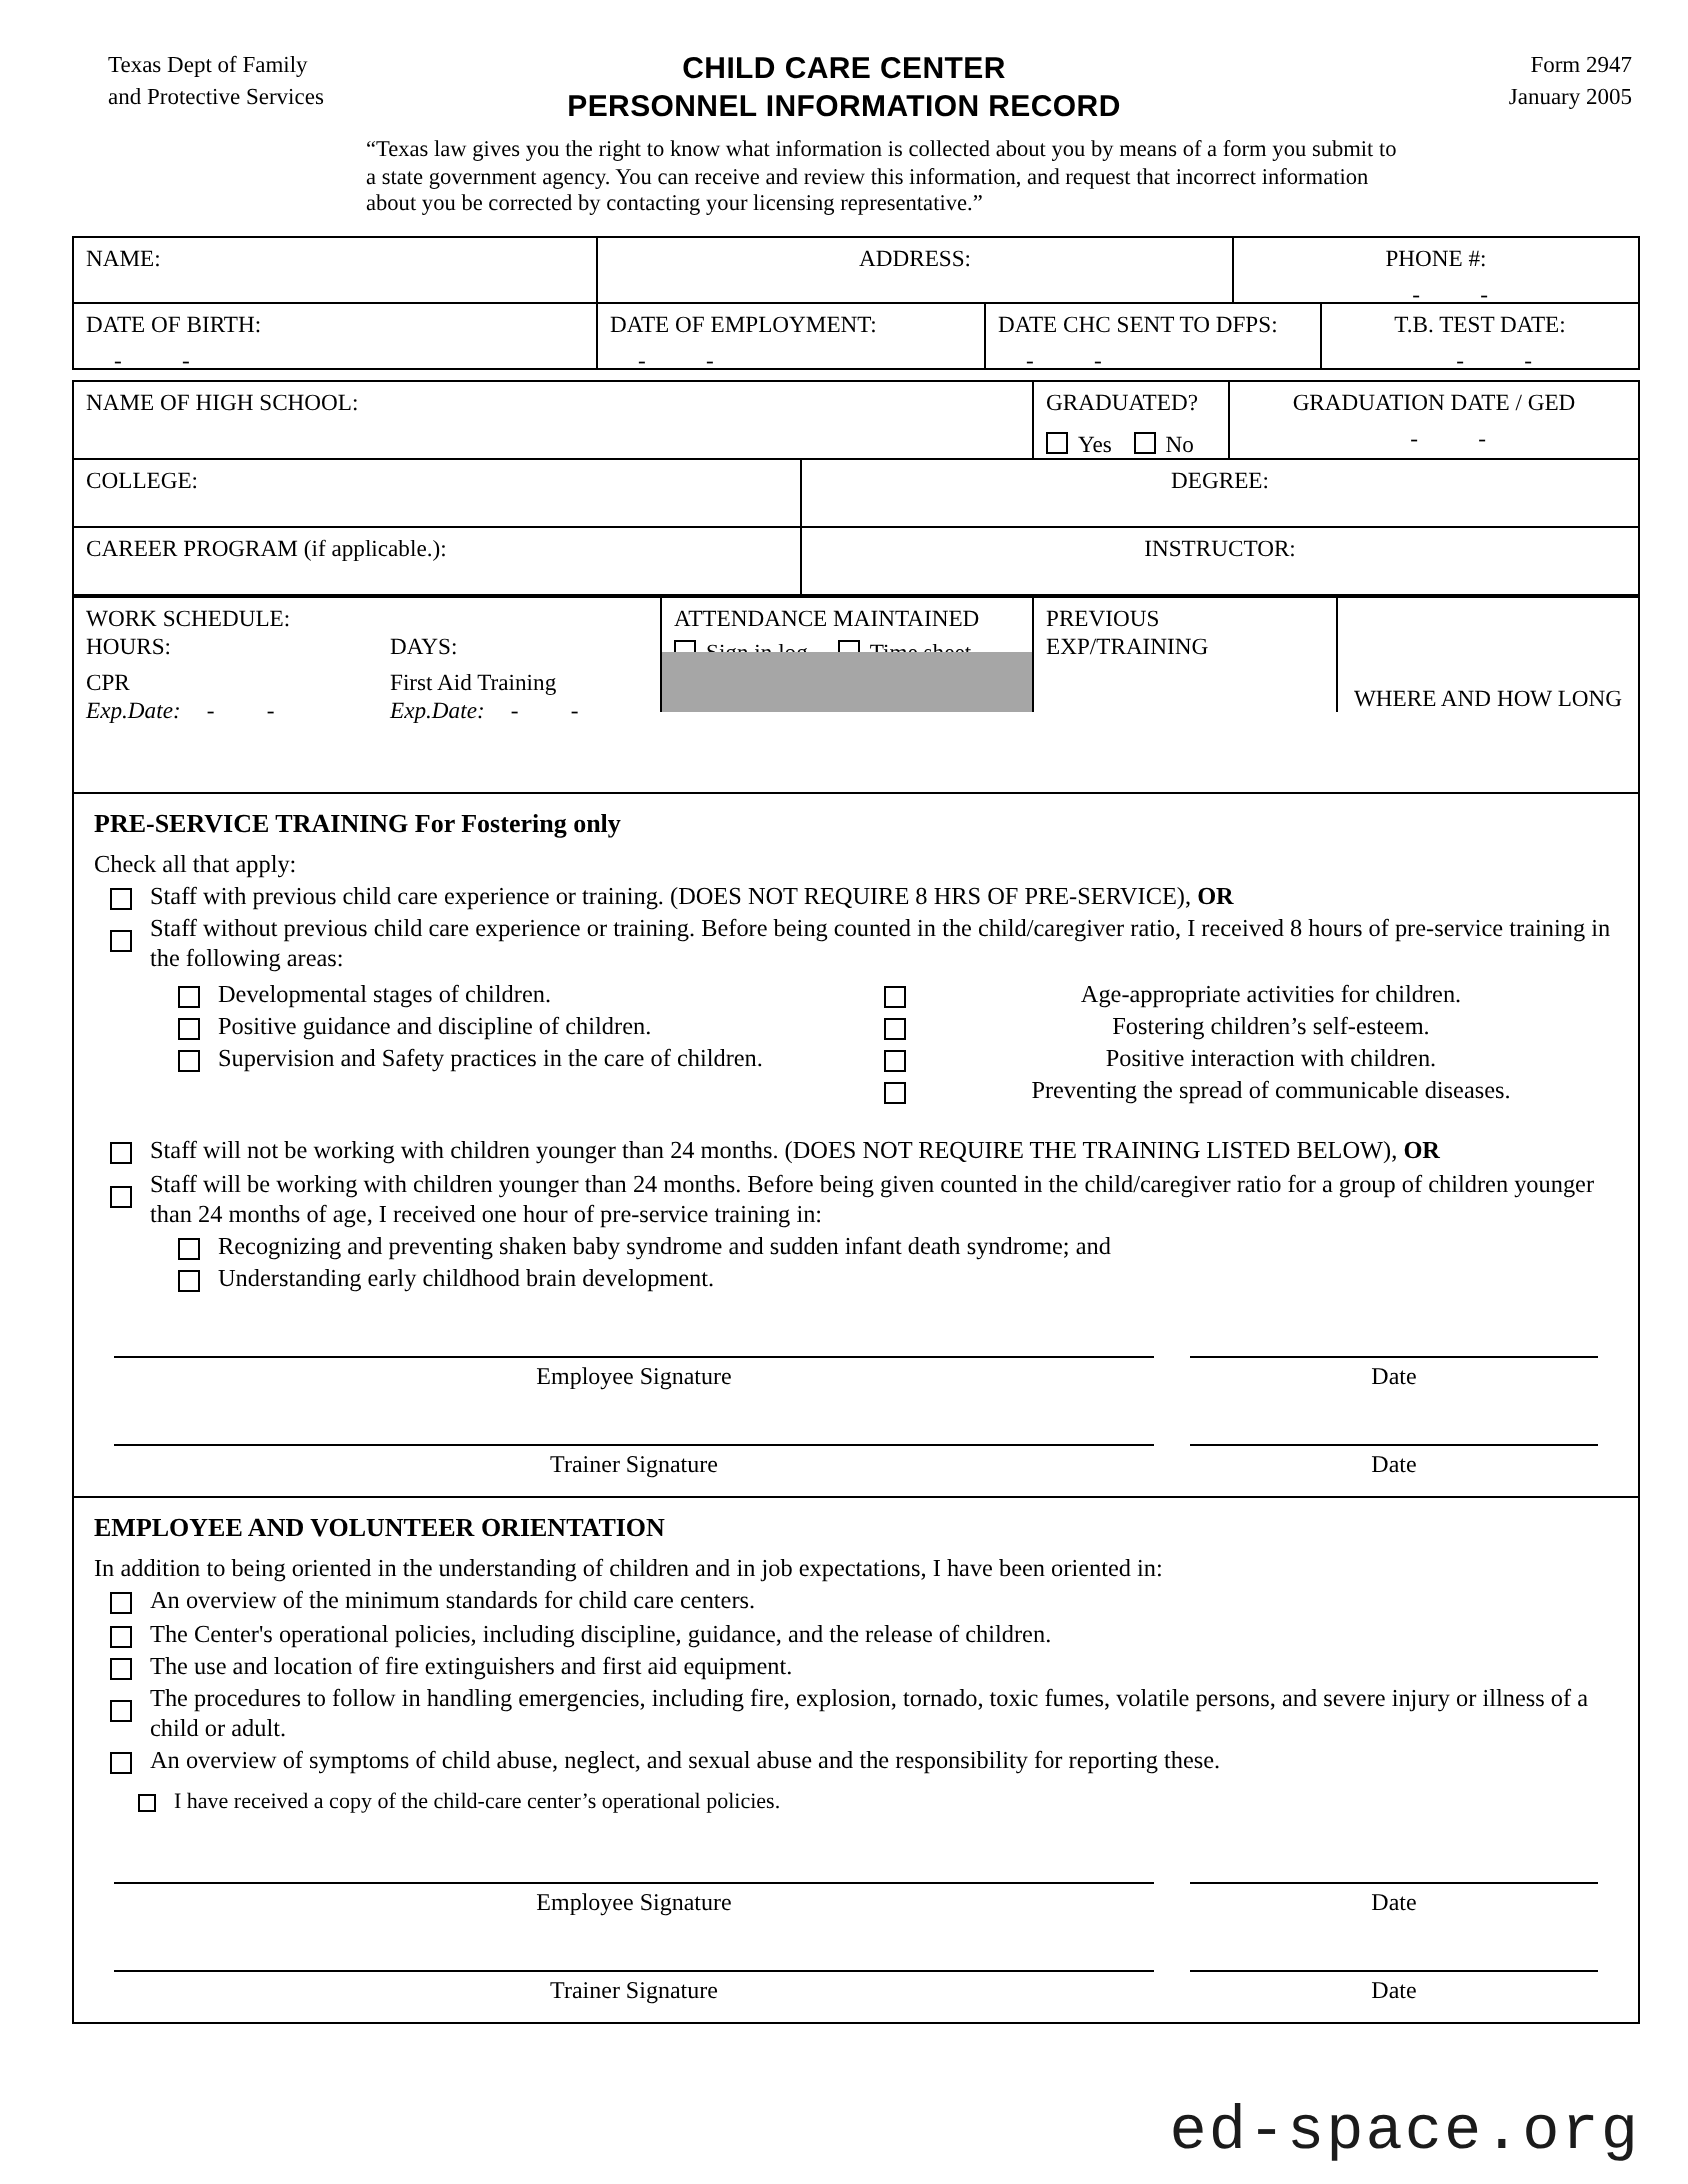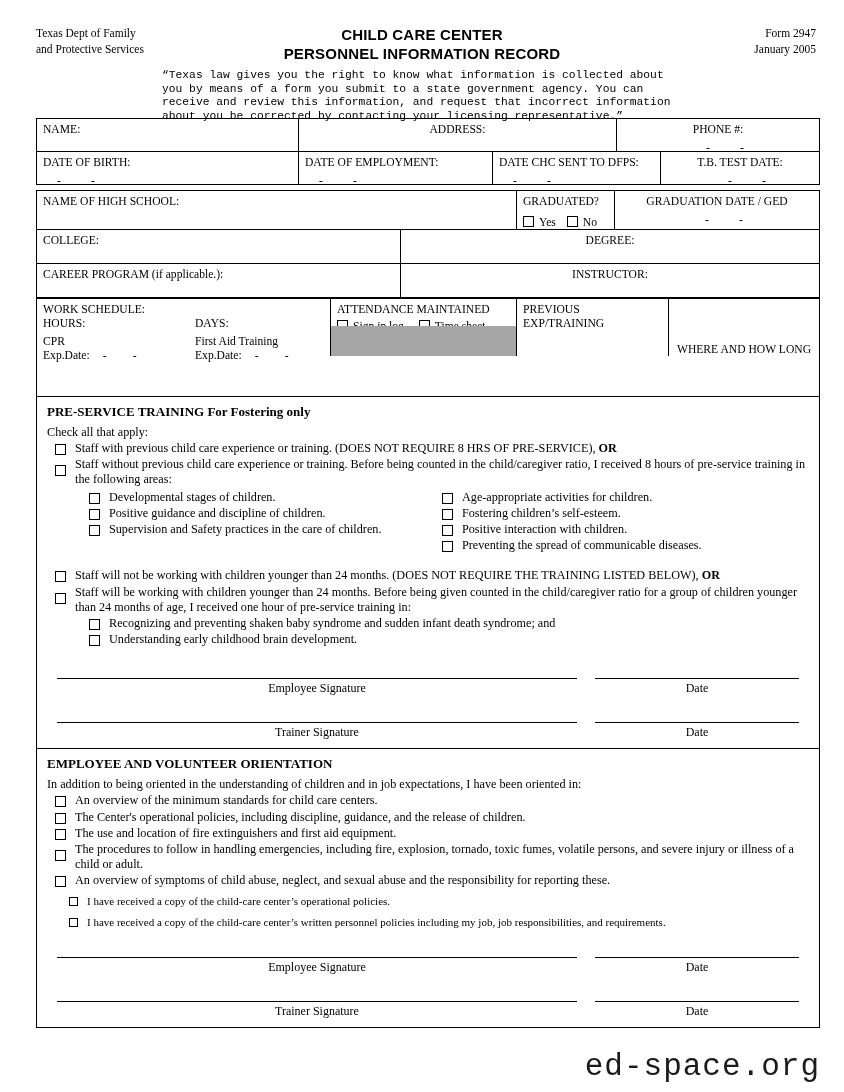--- a/index.html
+++ b/index.html
@@ -16,21 +16,21 @@
   }
 
   
   .header {
     position: relative;
     padding: 22px 24px 0 44px;
     height: 118px;
   }
   .agency {
     position: absolute;
-    left: 36px; top: 25px;
+    left: 54px; top: 25px;
     font-size: 11.5px;
     line-height: 16px;
   }
   .title-block {
     position: absolute;
     left: 0; right: 0; top: 25px;
     text-align: center;
   }
   .title-line {
     font-family: "Liberation Sans", "DejaVu Sans", sans-serif;
@@ -41,26 +41,25 @@
   }
   .formno {
     position: absolute;
     right: 28px; top: 25px;
     text-align: right;
     font-size: 11.5px;
     line-height: 16px;
   }
   .legal {
     position: absolute;
-    left: 162px; top: 69px;
+    left: 183px; top: 69px;
     width: 520px;
     font-size: 11.3px;
     line-height: 13.6px;
     text-align: left;
-    font-family: Liberation Mono, monospace;
   }
 
   
   .box {
     margin: 0 24px 0 36px;
     border: 1.6px solid #000;
     border-bottom: none;
   }
 
   .row { display: flex; border-bottom: 1.1px solid #000; }
@@ -136,21 +135,21 @@
   .indent1 { padding-left: 8px; }
   .indent2 { padding-left: 42px; }
   .indent3 { padding-left: 22px; }
   .small-txt { font-size: 11px; line-height: 15px; }
 
   .two-col {
     display: flex;
     margin-top: 2px;
   }
   .two-col .col { width: 50%; }
-  .two-col .col.right { padding-left: 14px; }
+  .two-col .col.right { padding-left: 14px; text-align: center; }
   .spacer-14 { height: 14px; }
 
   
   .sig-group { padding: 0 10px; }
   .sig-row {
     display: flex;
     align-items: flex-end;
   }
   .sig-field { width: 520px; }
   .sig-gap { width: 18px; }
@@ -281,21 +280,21 @@
 <div class="box">
   <div class="row norule">
     <div class="cell" style="width:294px;height:57px;">
       <span class="lbl">WORK SCHEDULE:</span>
       <span style="display:block;">
         <span style="display:inline-block;width:152px;">HOURS:</span><span>DAYS:</span>
       </span>
       <span style="display:block;margin-top:4px;">
         <span style="display:inline-block;width:152px;">CPR</span><span>First Aid Training</span>
       </span>
-      <span style="display:block;">
+      <span style="display:block;font-style:italic;">
         <span style="display:inline-block;width:152px;"><span>Exp.Date:</span><span style="display:inline-block;width:30px;text-align:center;">-</span><span style="display:inline-block;width:30px;text-align:center;">-</span></span><span><span>Exp.Date:</span><span style="display:inline-block;width:30px;text-align:center;">-</span><span style="display:inline-block;width:30px;text-align:center;">-</span></span>
       </span>
     </div>
     <div class="cell" style="width:186px;height:57px;padding-bottom:0;">
       <span class="lbl">ATTENDANCE  MAINTAINED</span>
       <span style="display:block;margin-top:3px;">
         <span class="cb"></span><span>Sign in log</span>
         <span class="cb" style="margin-left:12px;"></span><span>Time sheet</span>
       </span>
       <span class="grayfill"></span>
@@ -433,24 +432,20 @@
     <span class="txt">An overview of symptoms of child abuse, neglect, and sexual abuse and the responsibility for reporting these.</span>
   </div>
 
   <div style="height:4px;"></div>
 
   <div class="chk-line indent3 small-txt">
     <span class="cb sm"></span>
     <span class="txt">I have received a copy of the child-care center’s operational policies.</span>
   </div>
   <div style="height:5px;"></div>
-  <div class="chk-line indent3 small-txt">
-    <span class="cb sm"></span>
-    <span class="txt">I have received a copy of the child-care center’s written personnel policies including my job, job responsibilities, and requirements.</span>
-  </div>
 
   <div style="height:26px;"></div>
 
   <div class="sig-group">
     <div class="sig-row">
       <div class="sig-field">
         <div class="sig-rule"></div>
         <div class="sig-cap">Employee Signature</div>
       </div>
       <div class="sig-gap"></div>

